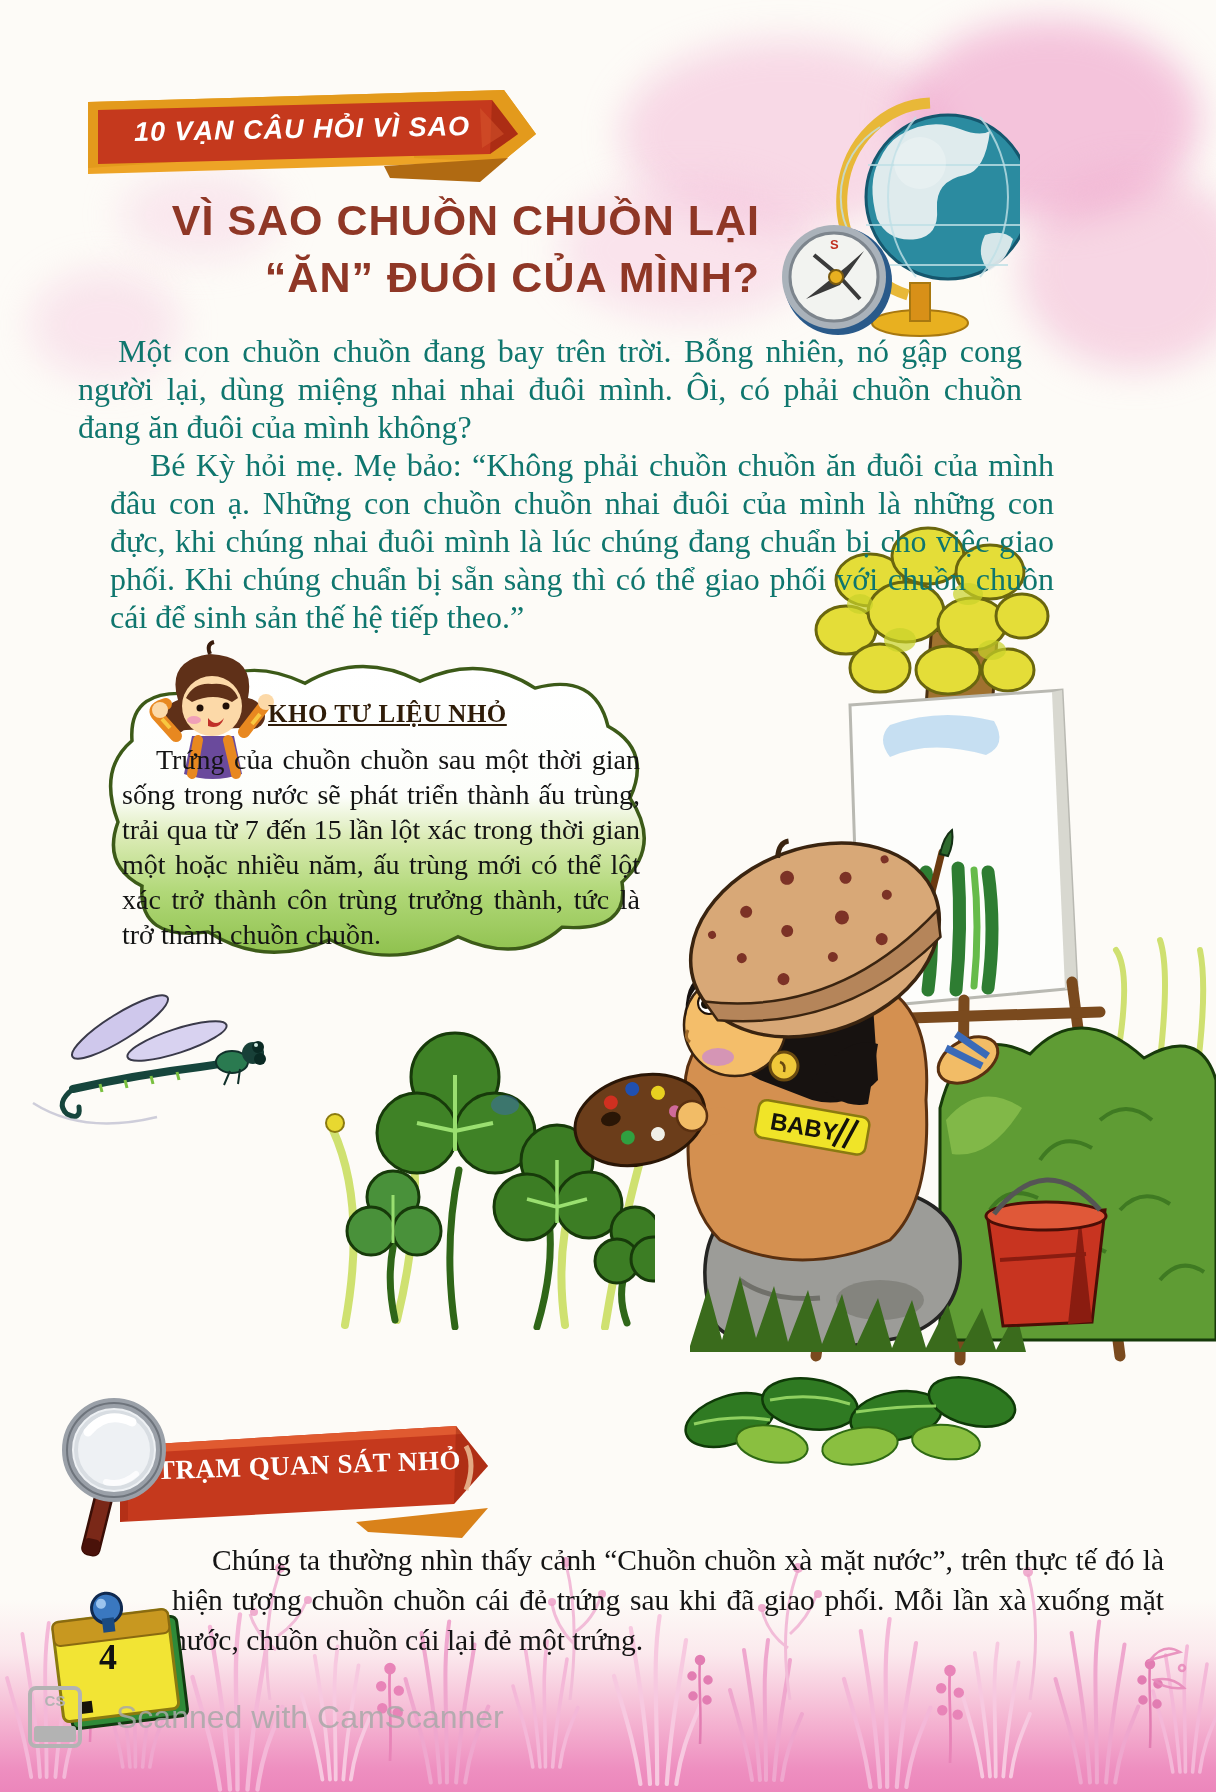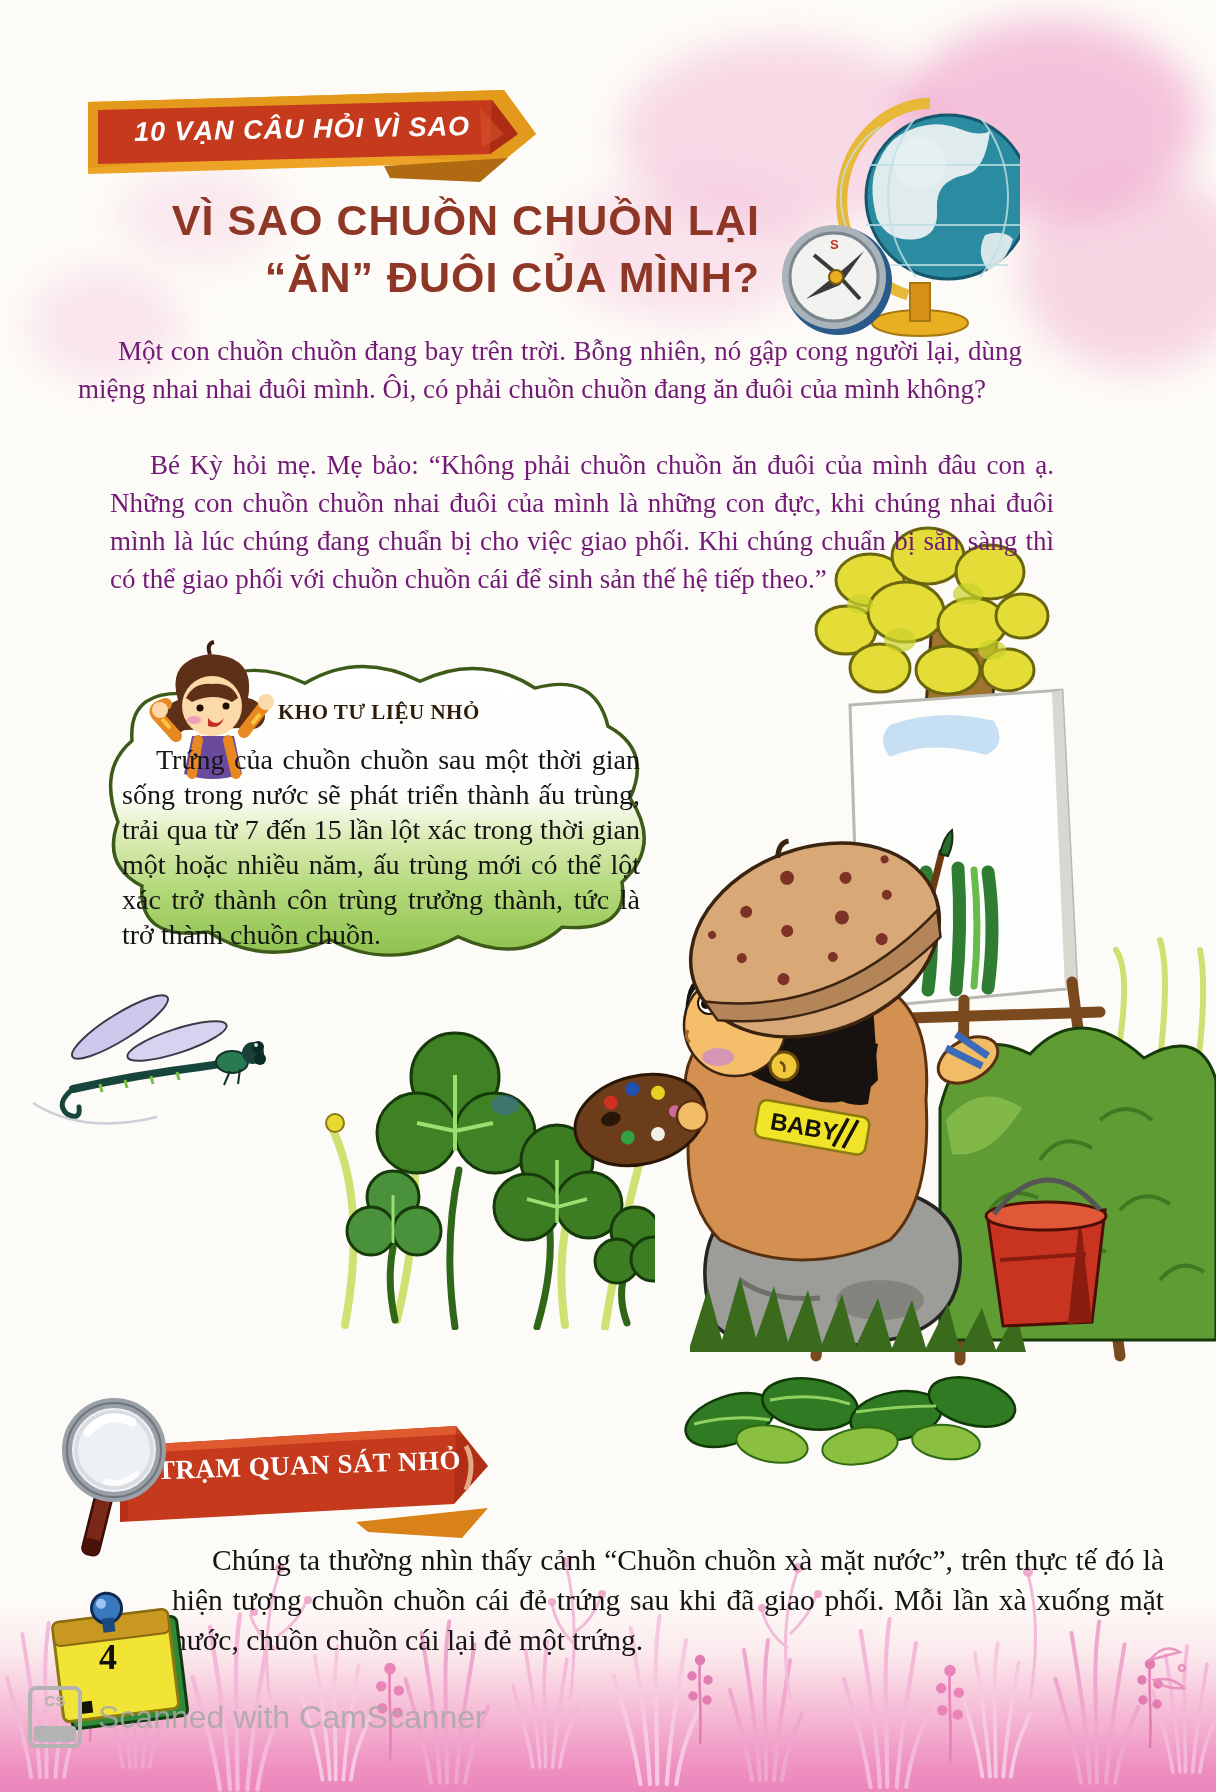--- a/index.html
+++ b/index.html
@@ -21,38 +21,38 @@
   .series-banner .label{position:absolute;left:28px;top:26px;width:380px;text-align:center;
     font-family:"Liberation Sans",sans-serif;font-weight:bold;font-style:italic;
     font-size:27px;color:#fff;letter-spacing:1px;transform:rotate(-1deg);}
 
   
   .page-title{left:120px;top:192px;width:640px;text-align:right;
     font-family:"Liberation Sans",sans-serif;font-weight:bold;color:#8f3726;
     font-size:43px;line-height:57px;letter-spacing:1px;}
 
   
-  .para{color:#701a75;font-size:27px;line-height:38px;text-align:justify;text-indent:40px;}
+  .para{color:#0f766e;font-size:32px;line-height:38px;text-align:justify;text-indent:40px;}
   .p1{left:78px;top:332px;width:944px;}
   .p2{left:78px;top:446px;width:944px;margin-left:32px;}
 
   
-  .fact-header{left:278px;top:700px;width:330px;font-weight:bold;font-size:21px;color:#2f1c08;letter-spacing:.5px;}
+  .fact-header{left:268px;top:700px;width:330px;font-weight:bold;font-size:25px;color:#2f1c08;letter-spacing:.5px;text-decoration:underline;}
   .fact-body{left:122px;top:742px;width:518px;font-size:28px;line-height:35px;text-align:justify;text-indent:34px;color:#141414;}
 
   
   .obs-banner{left:118px;top:1424px;width:402px;height:118px;}
   .obs-banner .label{position:absolute;left:26px;top:26px;width:330px;text-align:center;
     font-family:"Liberation Serif",serif;font-weight:bold;font-size:27px;color:#fff;
     letter-spacing:.5px;transform:rotate(-2deg);}
   .obs-body{left:172px;top:1540px;width:992px;font-size:29.5px;line-height:40px;text-align:justify;text-indent:40px;color:#141414;z-index:7;}
 
   
   .page-number{left:78px;top:1636px;width:60px;font-size:36px;font-weight:bold;color:#111;z-index:9;text-align:center;}
-  .watermark{left:28px;top:1686px;display:flex;align-items:center;gap:16px;z-index:10;}
+  .watermark{left:28px;top:1686px;display:flex;align-items:center;gap:34px;z-index:10;}
   .watermark .cs-icon{width:46px;height:54px;border:4px solid #b3b3b3;border-radius:8px;position:relative;display:flex;flex-direction:column;align-items:center;justify-content:flex-start;}
   .watermark .cs-icon .cs-label{font-family:"Liberation Sans",sans-serif;font-size:15px;font-weight:bold;color:#b3b3b3;margin-top:2px;}
   .watermark .cs-icon .cs-bar{position:absolute;bottom:2px;left:2px;right:2px;height:16px;background:#b3b3b3;border-radius:3px;}
   .watermark .wm-text{font-family:"Liberation Sans",sans-serif;font-size:32px;color:rgba(168,168,168,.85);}
 
   
   .meadow{left:0;top:1600px;width:1216px;height:192px;z-index:1;
     background:linear-gradient(180deg,rgba(244,170,202,0) 0%,rgba(244,170,202,.22) 28%,rgba(242,158,198,.75) 62%,#ee8fc0 88%,#ec86bb 100%);}
 
   .z2{z-index:2}.z3{z-index:3}.z4{z-index:4}.z5{z-index:5}.z6{z-index:6}.z8{z-index:8}

